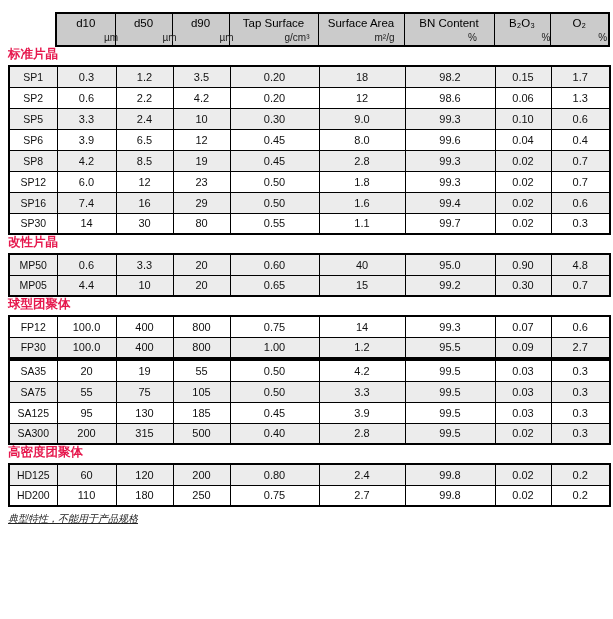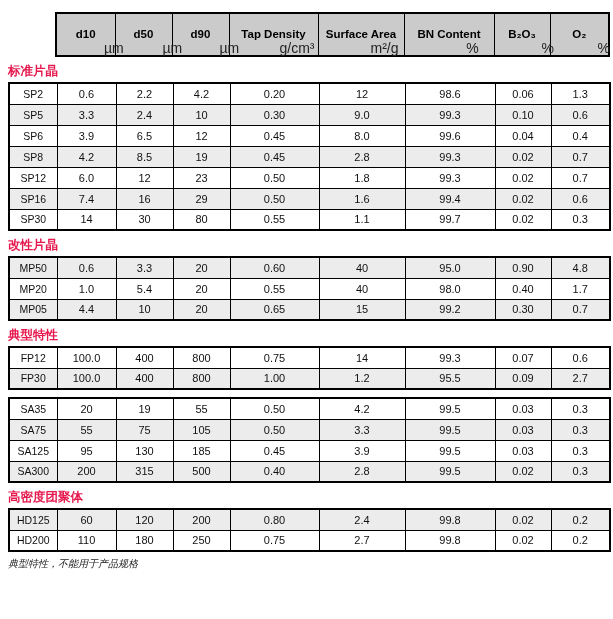--- a/index.html
+++ b/index.html
@@ -23,39 +23,39 @@
   .header-table td.ghost{border:none;background:transparent;}
   .header-table td.hcell{
     background:var(--header-bg);
     border:1px solid var(--border);
     border-top:2px solid var(--border);
     border-bottom:2px solid var(--border);
     height:33px;
   }
   .header-table td.hcell.first{border-left:2px solid var(--border);}
   .header-table td.hcell.last{border-right:2px solid var(--border);}
-  .hl{font-size:11.5px;font-weight:bold;line-height:15px;padding-top:13px;color:#000;}
-  .hu{font-size:14px;line-height:13px;color:#222;padding-left:47px;}
+  .hl{font-size:11.5px;font-weight:normal;line-height:15px;padding-top:1px;color:#000;}
+  .hu{font-size:10px;line-height:13px;color:#222;padding-left:47px;}
 
   
-  .section{margin-top:7px;}
+  .section{}
   .section-title{
     font-size:12.5px;font-weight:bold;color:var(--accent);
     margin:0 0 3px 0;line-height:15px;
   }
   .data-table{border:2px solid var(--border);}
   .data-table td{
     border:1px solid var(--border);
     height:21px;font-size:11px;color:#111;
   }
   .data-table tr.alt td{background:var(--row-alt-bg);}
   .data-table td.label-cell{font-size:10.5px;}
 
   .footnote{
-    margin:5px 0 0 0;font-size:10px;font-style:italic;color:#222;line-height:13px;
+    margin:5px 0 0 0;font-size:10px;font-style:italic;color:#222;line-height:13px;text-decoration:underline;
   }
 </style>
 </head>
 <body>
 
 <div class="wrap">
 
   <table class="header-table">
       <colgroup>
         <col style="width: 48px;">
@@ -77,21 +77,21 @@
         </td>
         <td class="hcell">
           <div class="hl">d50</div>
           <div class="hu">µm</div>
         </td>
         <td class="hcell">
           <div class="hl">d90</div>
           <div class="hu">µm</div>
         </td>
         <td class="hcell">
-          <div class="hl">Tap Density</div>
+          <div class="hl">Tap Surface</div>
           <div class="hu">g/cm³</div>
         </td>
         <td class="hcell">
           <div class="hl">Surface Area</div>
           <div class="hu">m²/g</div>
         </td>
         <td class="hcell">
           <div class="hl">BN Content</div>
           <div class="hu">%</div>
         </td>
@@ -116,20 +116,31 @@
             <col style="width: 59px;">
             <col style="width: 57px;">
             <col style="width: 57px;">
             <col style="width: 89px;">
             <col style="width: 86px;">
             <col style="width: 90px;">
             <col style="width: 56px;">
             <col style="width: 59px;">
           </colgroup>
           <tbody>
+            <tr class="alt">
+              <td class="label-cell">SP1</td>
+              <td>0.3</td>
+              <td>1.2</td>
+              <td>3.5</td>
+              <td>0.20</td>
+              <td>18</td>
+              <td>98.2</td>
+              <td>0.15</td>
+              <td>1.7</td>
+            </tr>
             <tr>
               <td class="label-cell">SP2</td>
               <td>0.6</td>
               <td>2.2</td>
               <td>4.2</td>
               <td>0.20</td>
               <td>12</td>
               <td>98.6</td>
               <td>0.06</td>
               <td>1.3</td>
@@ -222,47 +233,36 @@
               <td class="label-cell">MP50</td>
               <td>0.6</td>
               <td>3.3</td>
               <td>20</td>
               <td>0.60</td>
               <td>40</td>
               <td>95.0</td>
               <td>0.90</td>
               <td>4.8</td>
             </tr>
-            <tr>
-              <td class="label-cell">MP20</td>
-              <td>1.0</td>
-              <td>5.4</td>
-              <td>20</td>
-              <td>0.55</td>
-              <td>40</td>
-              <td>98.0</td>
-              <td>0.40</td>
-              <td>1.7</td>
-            </tr>
             <tr class="alt">
               <td class="label-cell">MP05</td>
               <td>4.4</td>
               <td>10</td>
               <td>20</td>
               <td>0.65</td>
               <td>15</td>
               <td>99.2</td>
               <td>0.30</td>
               <td>0.7</td>
             </tr>
           </tbody>
         </table>
       </div>
       <div class="section">
-        <div class="section-title">典型特性</div>
+        <div class="section-title">球型团聚体</div>
         <table class="data-table">
           <colgroup>
             <col style="width: 48px;">
             <col style="width: 59px;">
             <col style="width: 57px;">
             <col style="width: 57px;">
             <col style="width: 89px;">
             <col style="width: 86px;">
             <col style="width: 90px;">
             <col style="width: 56px;">

